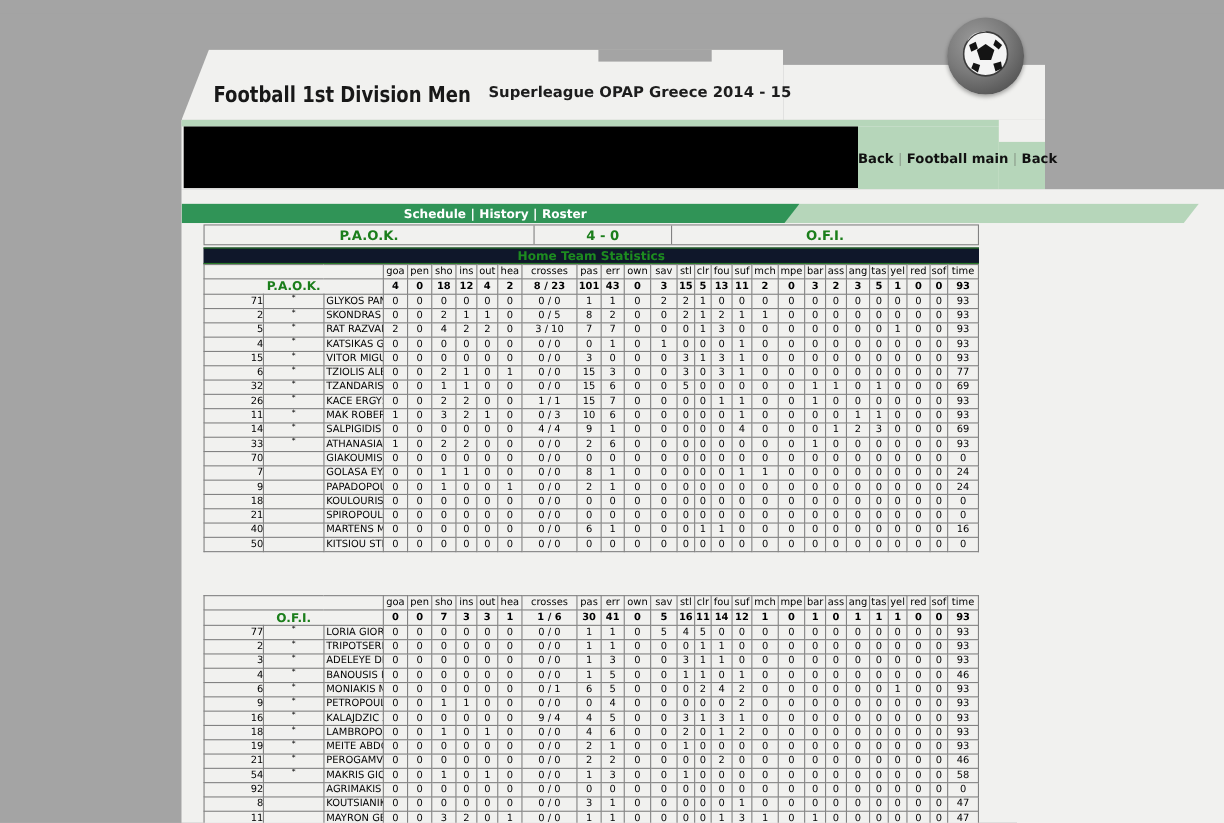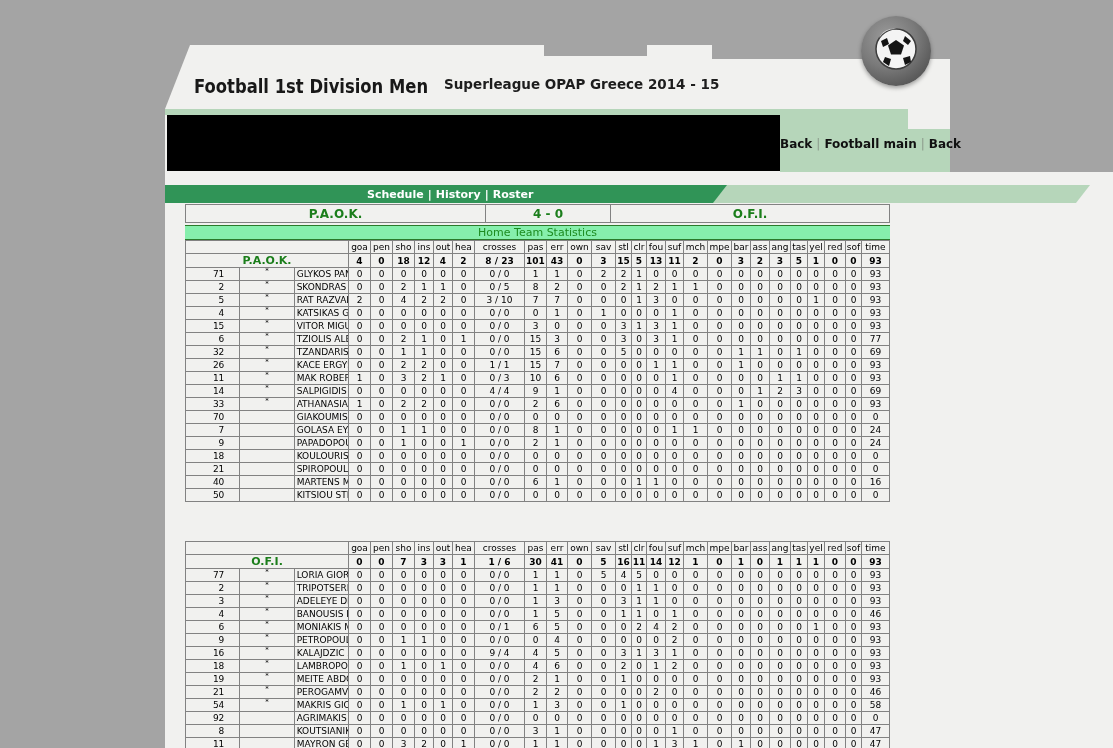--- a/index.html
+++ b/index.html
@@ -48,35 +48,35 @@
 
   
   .score-row { position:absolute; left:185px; top:192px; width:705px; height:19px; display:flex;
     border:1px solid #828282; background:#f1f1ef; }
   .score-cell { border-right:1px solid #828282; display:flex; align-items:center; justify-content:center;
     font-size:12px; font-weight:bold; color:#1b7e1b; }
   .score-cell:last-child { border-right:none; }
   .sc-home { width:300px; } .sc-score { width:125px; } .sc-away { flex:1; }
 
   
-  .section-band { position:absolute; left:185px; width:705px; height:15px; background:#86efac;
+  .section-band { position:absolute; left:185px; width:705px; height:15px; background:#0f172a;
     border-top:1px solid #2a7a2a; border-bottom:1px solid #2a7a2a; text-align:center;
-    font-size:11px; font-weight:normal; color:#1d8c20; line-height:13px; }
+    font-size:11px; font-weight:bold; color:#1d8c20; line-height:13px; }
   #band-home { top:213px; }
   #band-away { top:514px; }
 
   
   table.stats { position:absolute; left:185px; border-collapse:collapse; table-layout:fixed;
     width:705px; font-size:9px; color:#000; background:#f1f1ef; }
   #home-table { top:228px; }
   #away-table { top:529px; }
   table.stats td, table.stats th { border:1px solid #828282; height:13px; padding:0;
     text-align:center; font-weight:normal; overflow:hidden; white-space:nowrap; }
   table.stats th { font-weight:normal; }
-  table.stats .c-num  { width:18px; text-align:right; padding-right:15px; }
+  table.stats .c-num  { width:18px; text-align:right; padding-right:0; }
   table.stats .c-star { width:10px; font-size:7px; vertical-align:top; line-height:7px; }
   table.stats .c-name { width:146px; text-align:left; padding-left:2px; }
   table.stats tr.totals td { font-weight:bold; height:14px; }
   table.stats td.team-cell { color:#1b7e1b; font-size:11px; font-weight:bold; }
   col.w-goa{width:22px} col.w-pen{width:22px} col.w-sho{width:22px} col.w-ins{width:19px}
   col.w-out{width:19px} col.w-hea{width:22px} col.w-crosses{width:50px} col.w-pas{width:22px}
   col.w-err{width:21px} col.w-own{width:24px} col.w-sav{width:24px} col.w-stl{width:16px}
   col.w-clr{width:15px} col.w-fou{width:19px} col.w-suf{width:18px} col.w-mch{width:24px}
   col.w-mpe{width:24px} col.w-bar{width:19px} col.w-ass{width:19px} col.w-ang{width:21px}
   col.w-tas{width:17px} col.w-yel{width:17px} col.w-red{width:21px} col.w-sof{width:16px}

